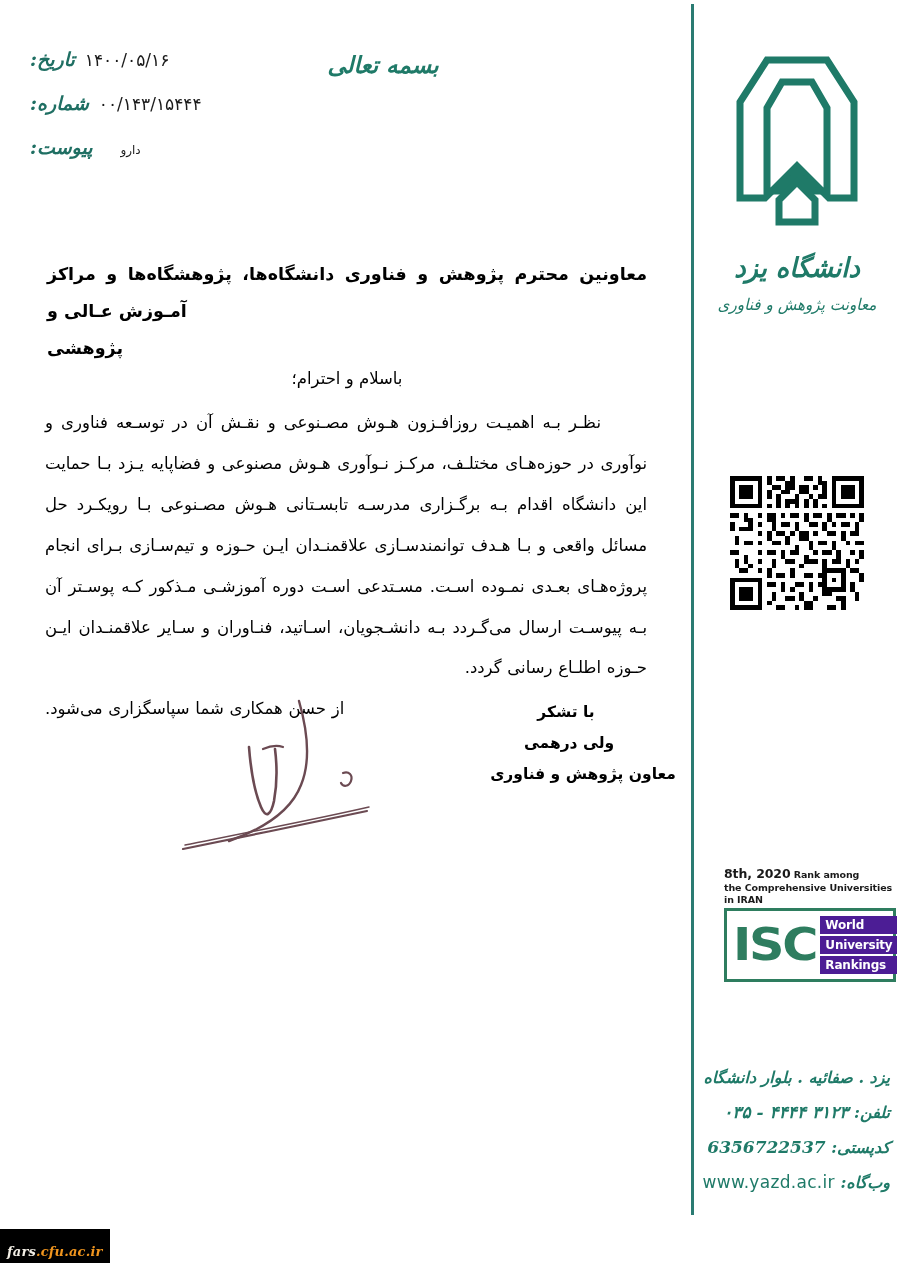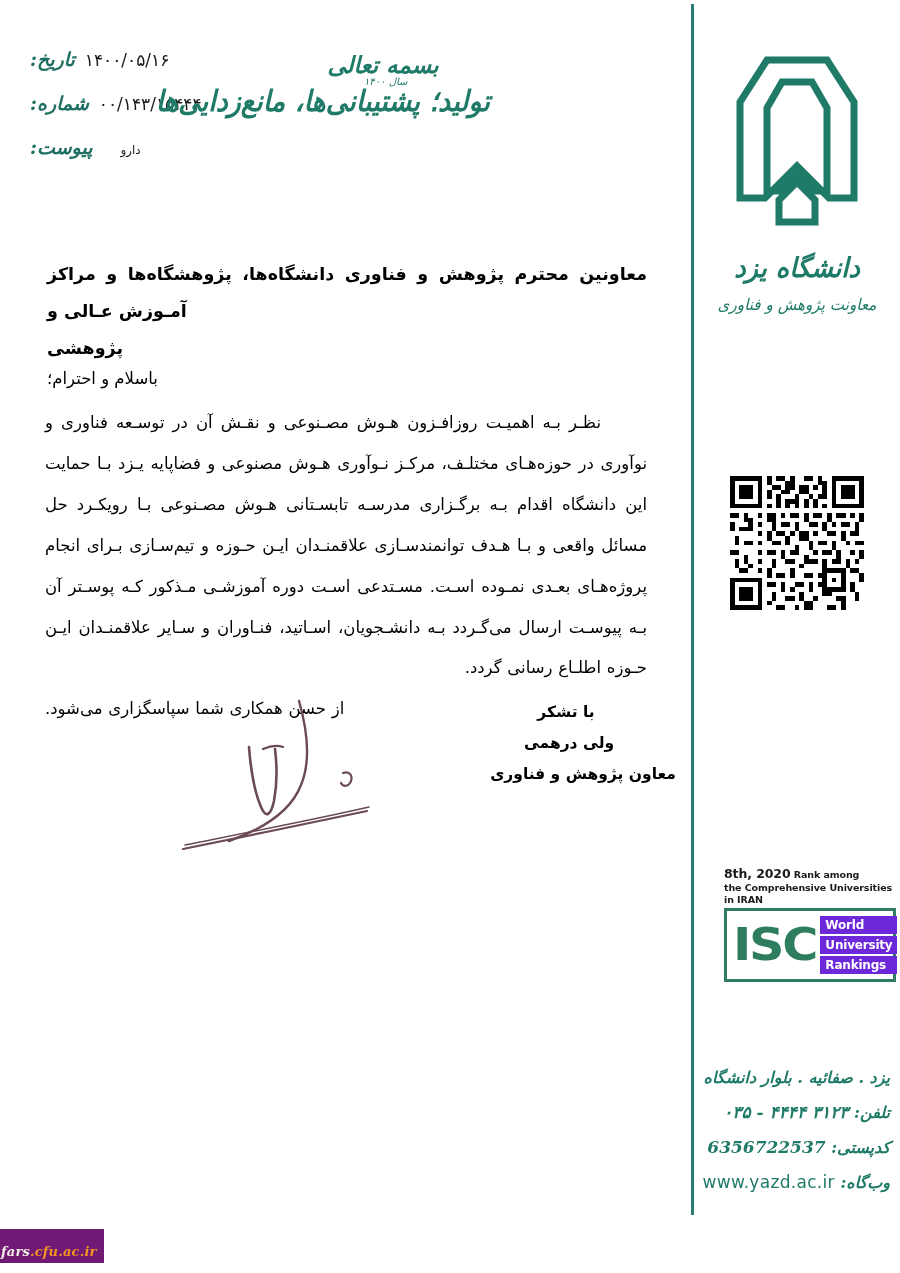--- a/index.html
+++ b/index.html
@@ -174,21 +174,21 @@
     font-weight:700;
     font-size:44px;
     line-height:.86;
     letter-spacing:-2px;
     transform:scaleX(1.12);
     transform-origin:left center;
     padding-right:6px;
   }
   .isc-words{display:flex;flex-direction:column;gap:2px;flex:1;}
   .isc-word{
-    background:#6d28d9;
+    background:#4c1d95;
     color:#ffffff;
     font-family:"DejaVu Sans","Liberation Sans",sans-serif;
     font-weight:700;
     font-size:12px;
     line-height:1;
     padding:3px 5px;
     letter-spacing:-.2px;
     white-space:nowrap;
   }
 
@@ -241,21 +241,21 @@
     font-weight:700;
     font-size:17.5px;
     line-height:2.1;
   }
   .recipient .l2{display:block;text-align:left;}
 
   .greeting{
     position:absolute;
     right:44px;top:356px;
     width:600px;
-    text-align:left;
+    text-align:center;
     color:#000;
     font-family:"DejaVu Sans","Liberation Sans",sans-serif;
     font-size:16.5px;
   }
 
   .para{
     position:absolute;
     right:44px;top:390px;
     width:602px;
     color:#000;
@@ -291,22 +291,22 @@
     position:absolute;
     right:280px;top:676px;
     width:240px;height:170px;
     pointer-events:none;
   }
 
   
   .watermark{
     position:absolute;
     left:0;bottom:10px;
-    background:#701a75;
-    padding:3px 7px 4px 1px;
+    background:#000000;
+    padding:3px 7px 4px 7px;
     display:inline-flex;
     align-items:baseline;
     font-family:"DejaVu Serif","Liberation Serif",serif;
     font-style:italic;
     font-weight:700;
     font-size:13px;
     letter-spacing:.2px;
     direction:ltr;
   }
   .watermark .w1{color:#f3efe6;}
@@ -329,24 +329,20 @@
       <span class="meta-label">شماره:</span>
     </div>
     <div class="meta-row attach">
       <span class="meta-value">دارو</span>
       <span class="meta-label">پیوست:</span>
     </div>
   </div>
 
   <div class="crest">
     <div class="bism">بسمه تعالی</div>
-    <div class="slogan-wrap">
-      <div class="slogan-year">سال ۱۴۰۰</div>
-      <div class="slogan">تولید؛ پشتیبانی‌ها، مانع‌زدایی‌ها</div>
-    </div>
   </div>
 
   <div class="body-col">
 
     <div class="recipient">
       <span>معاونین محترم پژوهش و فناوری دانشگاه‌ها، پژوهشگاه‌ها و مراکز آمـوزش عـالی و</span>
       <span class="l2">پژوهشی</span>
     </div>
 
     <div class="greeting">باسلام و احترام؛</div>

